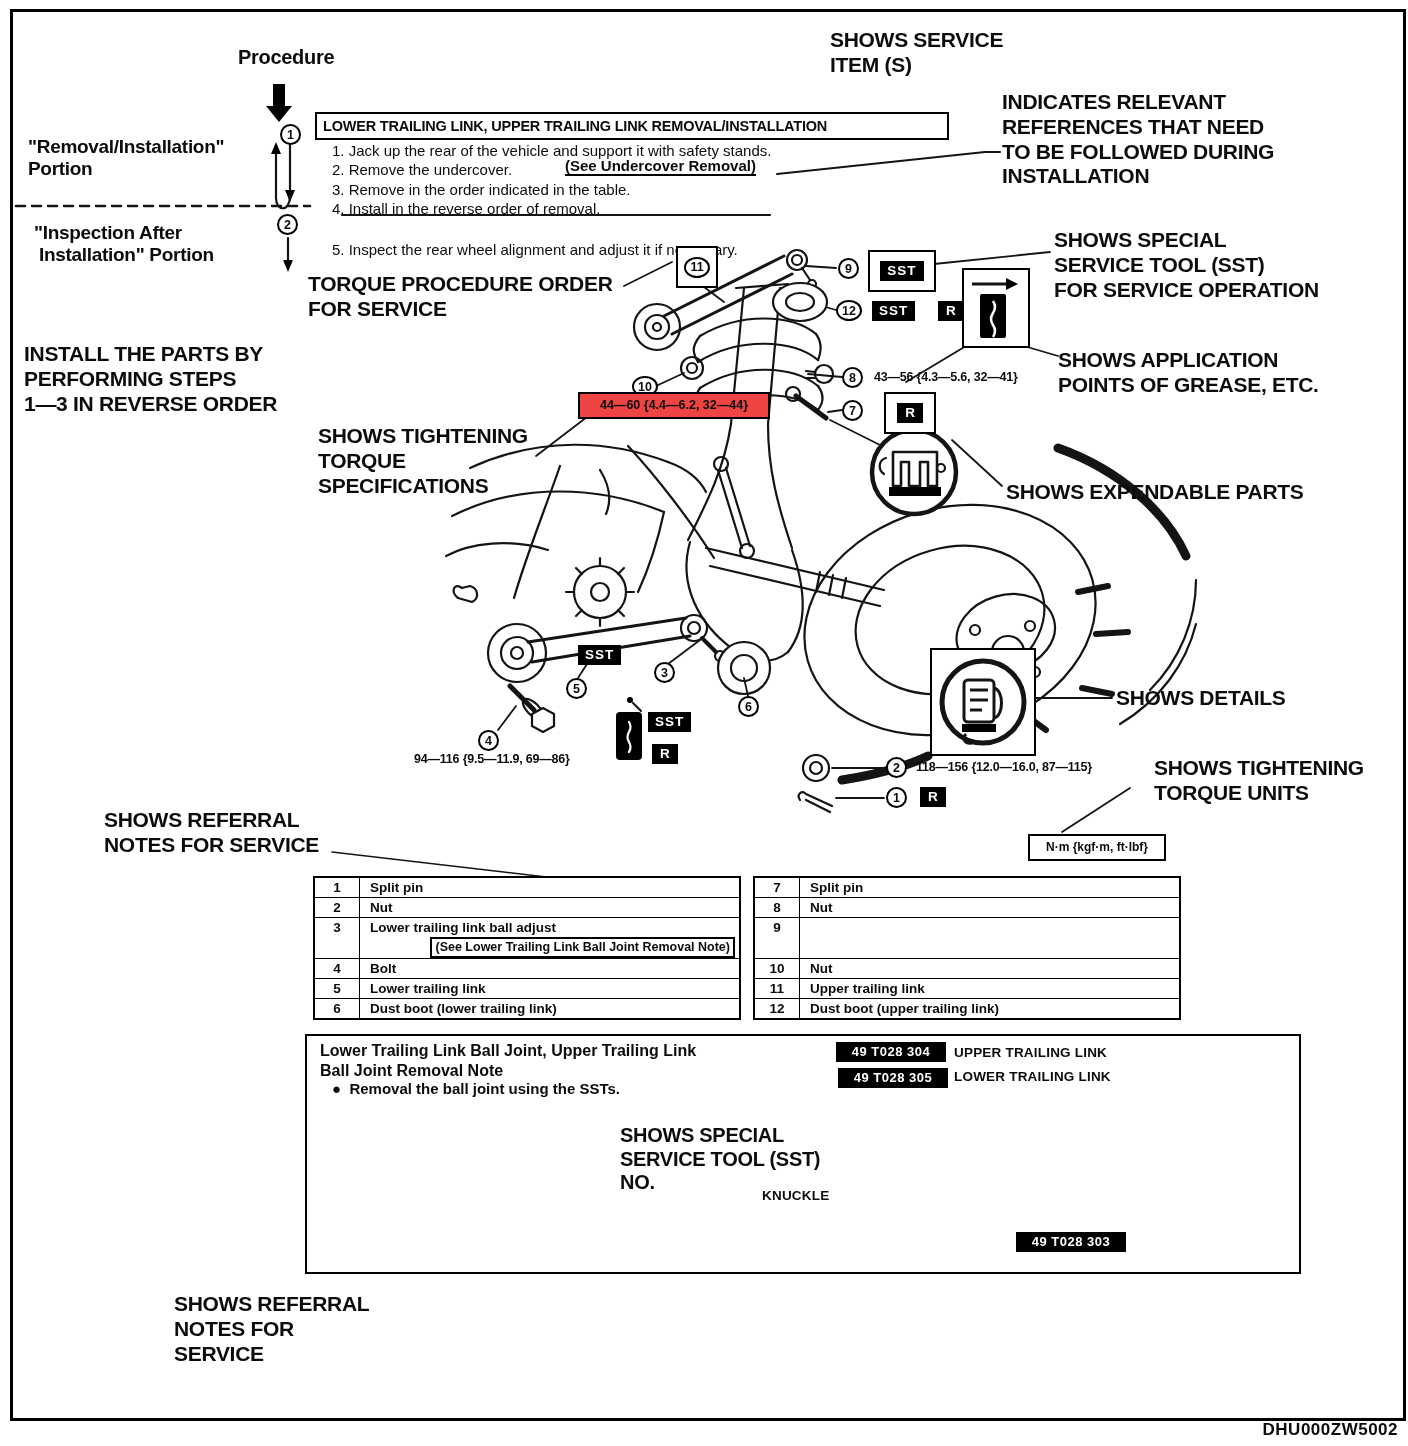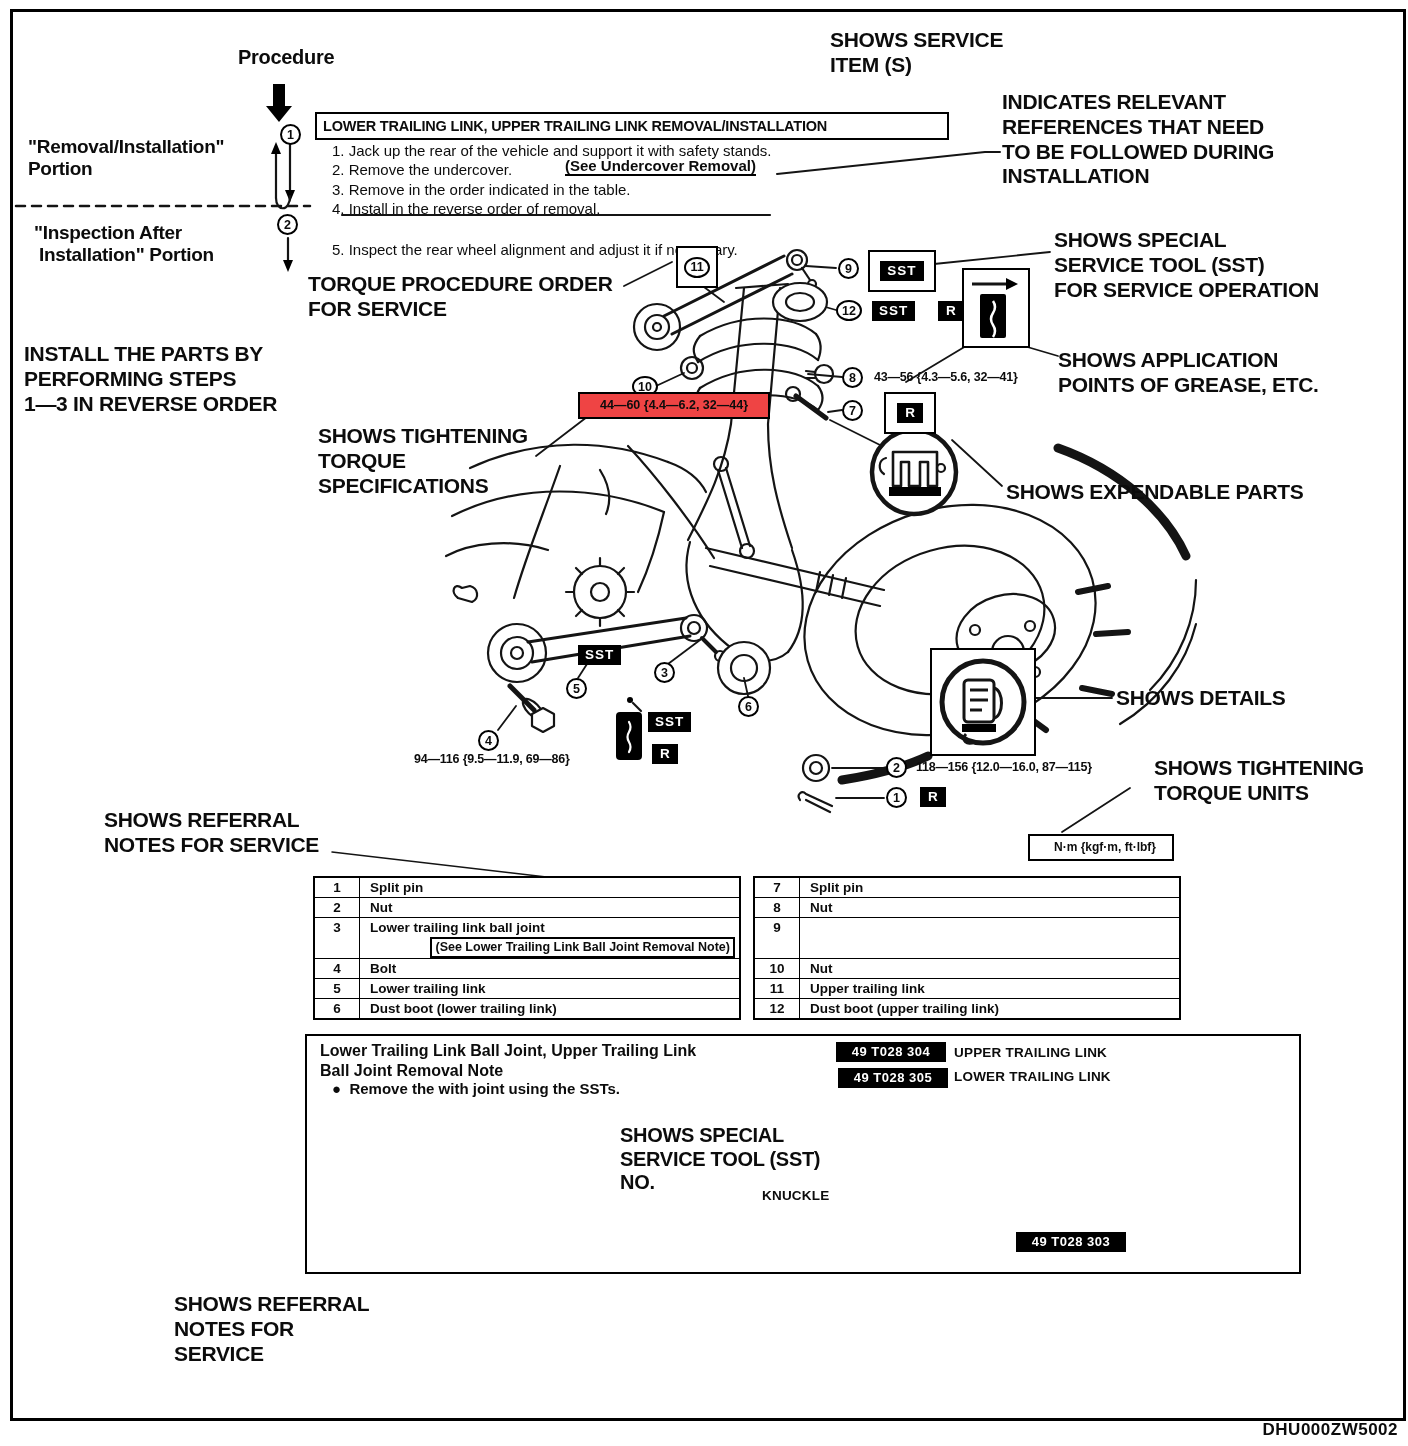--- a/index.html
+++ b/index.html
@@ -278,21 +278,21 @@
 1—3 IN REVERSE ORDER</div>
   <div class="ui lbl" style="left:1058px;top:348px;">SHOWS APPLICATION
 POINTS OF GREASE, ETC.</div>
   <div class="ui lbl" style="left:318px;top:424px;">SHOWS TIGHTENING
 TORQUE
 SPECIFICATIONS</div>
   <div class="ui lbl" style="left:1006px;top:480px;">SHOWS EXPENDABLE PARTS</div>
   <div class="ui lbl" style="left:1116px;top:686px;">SHOWS DETAILS</div>
   <div class="ui lbl" style="left:1154px;top:756px;">SHOWS TIGHTENING
 TORQUE UNITS</div>
-  <div class="ui units" style="left:1028px;top:834px;width:134px;line-height:23px;padding-left:8px;">N·m {kgf·m, ft·lbf}</div>
+  <div class="ui units" style="left:1028px;top:834px;width:134px;line-height:23px;">N·m {kgf·m, ft·lbf}</div>
   <div class="ui lbl" style="left:104px;top:808px;">SHOWS REFERRAL
 NOTES FOR SERVICE</div>
   <div class="ui lbl" style="left:174px;top:1292px;">SHOWS REFERRAL
 NOTES FOR
 SERVICE</div>
 
   <div class="ui numbox" style="left:676px;top:246px;">
     <span class="cnum wide">11</span>
   </div>
   <span class="ui cnum" style="left:838px;top:258px;">9</span>
@@ -357,21 +357,21 @@
     </div>
     <div class="prow" style="height:19px;">
       <div class="pnum">2</div>
       <div class="pname">
           <span>Nut</span>
         </div>
     </div>
     <div class="prow" style="height:40px;">
       <div class="pnum" style="align-items:flex-start;padding-top:2px;">3</div>
       <div class="pname">
-        <span>Lower trailing link ball joint</span>
+        <span>Lower trailing link ball adjust</span>
         <span class="pnote"><span class="boxed">(See Lower Trailing Link Ball Joint Removal Note)</span></span>
       </div>
     </div>
     <div class="prow" style="height:19px;">
       <div class="pnum">4</div>
       <div class="pname">
           <span>Bolt</span>
         </div>
     </div>
     <div class="prow" style="height:19px;">
@@ -421,21 +421,21 @@
       <div class="pname">
           <span>Dust boot (upper trailing link)</span>
         </div>
     </div>
   </div>
 
   <div class="ui notebox" style="left:305px;top:1034px;width:992px;height:236px;"></div>
   <div class="ui nb-title" style="left:320px;top:1041px;">Lower Trailing Link Ball Joint, Upper Trailing Link
 Ball Joint Removal Note</div>
   <div class="ui nb-bullet" style="left:332px;top:1080px;">
-    <span>●</span>&nbsp;&nbsp;<span>Remove the with joint using the </span><b>SSTs.</b>
+    <span>●</span>&nbsp;&nbsp;<span>Removal the ball joint using the </span><b>SSTs.</b>
   </div>
   <span class="ui sstchip" style="left:836px;top:1042px;position:absolute;">49 T028 304</span>
   <span class="ui sstchip" style="left:838px;top:1068px;position:absolute;">49 T028 305</span>
   <div class="ui small-cap" style="left:954px;top:1045px;">UPPER TRAILING LINK</div>
   <div class="ui small-cap" style="left:954px;top:1069px;">LOWER TRAILING LINK</div>
   <div class="ui lbl" style="left:620px;top:1124px;font-size:20px;">SHOWS SPECIAL
 SERVICE TOOL (SST)
 NO.</div>
   <div class="ui small-cap" style="left:762px;top:1188px;">KNUCKLE</div>
   <span class="ui sstchip" style="left:1016px;top:1232px;position:absolute;">49 T028 303</span>

